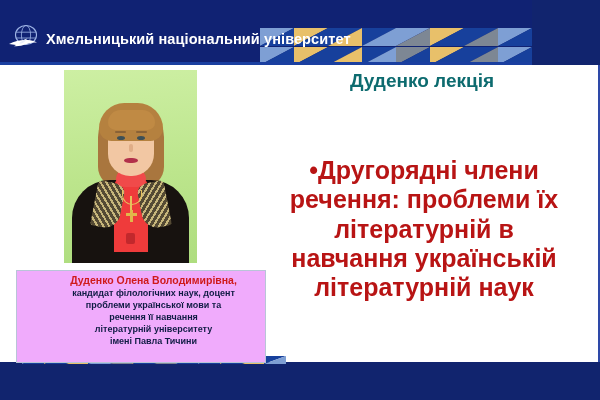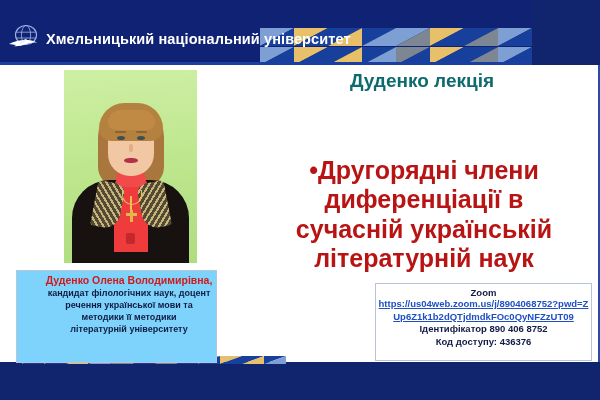--- a/index.html
+++ b/index.html
@@ -160,22 +160,22 @@
     font-weight: 700;
     font-size: 25px;
     line-height: 1.17;
     margin-top: 28px;
   }
 
   
   #speaker-box {
     position: absolute;
     left: 16px; top: 270px;
-    width: 201px; height: 93px;
-    background: #7dd3fc;
+    width: 250px; height: 93px;
+    background: #f0abfc;
     border: 1px solid #b9c4d8;
     box-sizing: border-box;
     text-align: center;
     padding-top: 3px;
     padding-left: 25px;
   }
   #speaker-name {
     color: #cf1a1a;
     font-size: 10.5px;
     font-weight: 700;
@@ -390,35 +390,31 @@
     <div class="ph" id="ph-nose"></div>
     <div class="ph" id="ph-mouth"></div>
   </div>
 
   <div id="lecture-head">
     <span class="l1">Дуденко лекція</span>
   </div>
 
   <div id="main-title">
     <div>•Другорядні члени</div>
-    <div>диференціації в</div>
-    <div>сучасній українській</div>
+    <div>речення: проблеми їх</div>
+    <div>літературній в</div>
+    <div>навчання українській</div>
     <div>літературній наук</div>
   </div>
 
   <div id="speaker-box">
     <div id="speaker-name">Дуденко Олена Володимирівна,</div>
     <div id="speaker-desc">
       <div>кандидат філологічних наук, доцент</div>
-      <div>речення української мови та</div>
-      <div>методики її методики</div>
+      <div>проблеми української мови та</div>
+      <div>речення її навчання</div>
       <div>літературній університету</div>
+      <div>імені Павла Тичини</div>
     </div>
   </div>
 
-  <div id="zoom-box">
-    <div id="zoom-title">Zoom</div>
-    <a id="zoom-link">https://us04web.zoom.us/j/8904068752?pwd=ZUp6Z1k1b2dQTjdmdkFOc0QyNFZzUT09</a>
-    <div id="zoom-id">Ідентифікатор 890 406 8752</div>
-    <div id="zoom-code">Код доступу: 436376</div>
-  </div>
 
 </div>
 
 </body></html>

